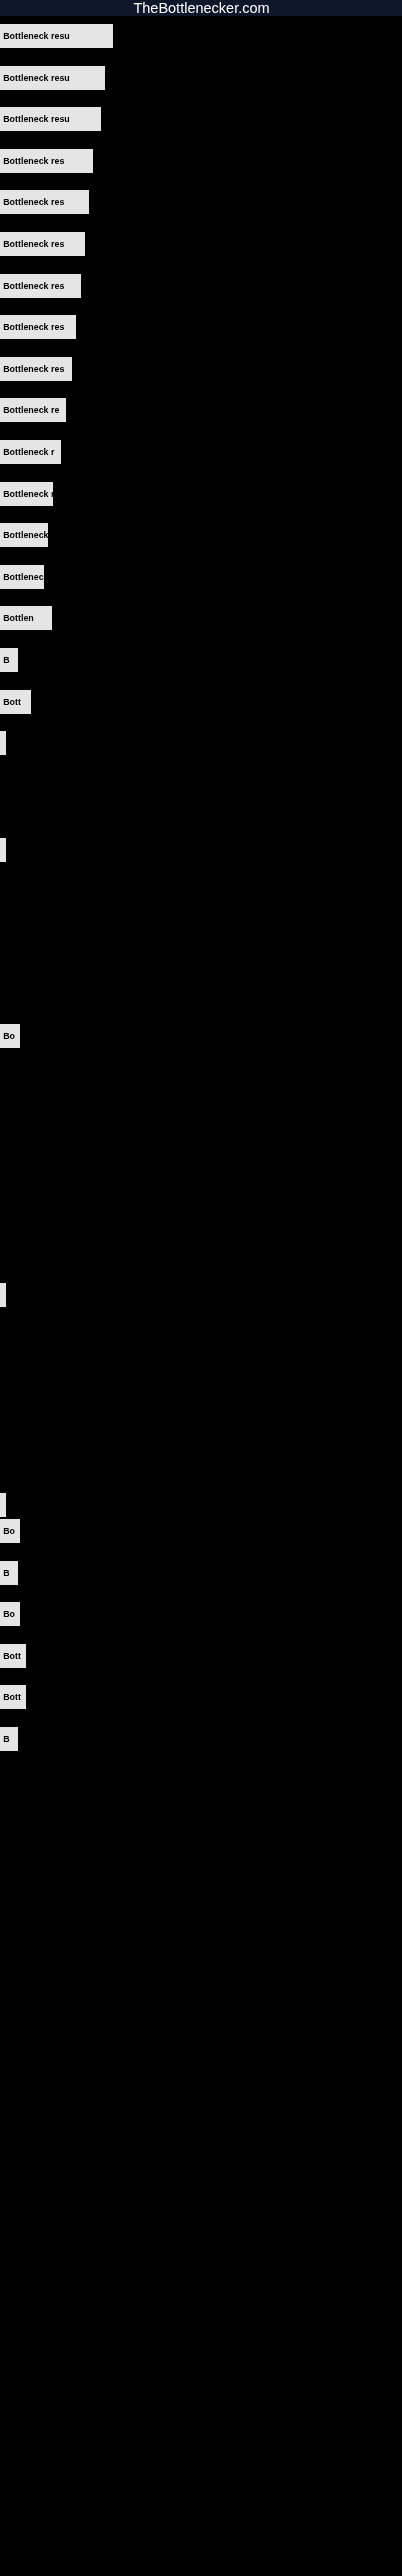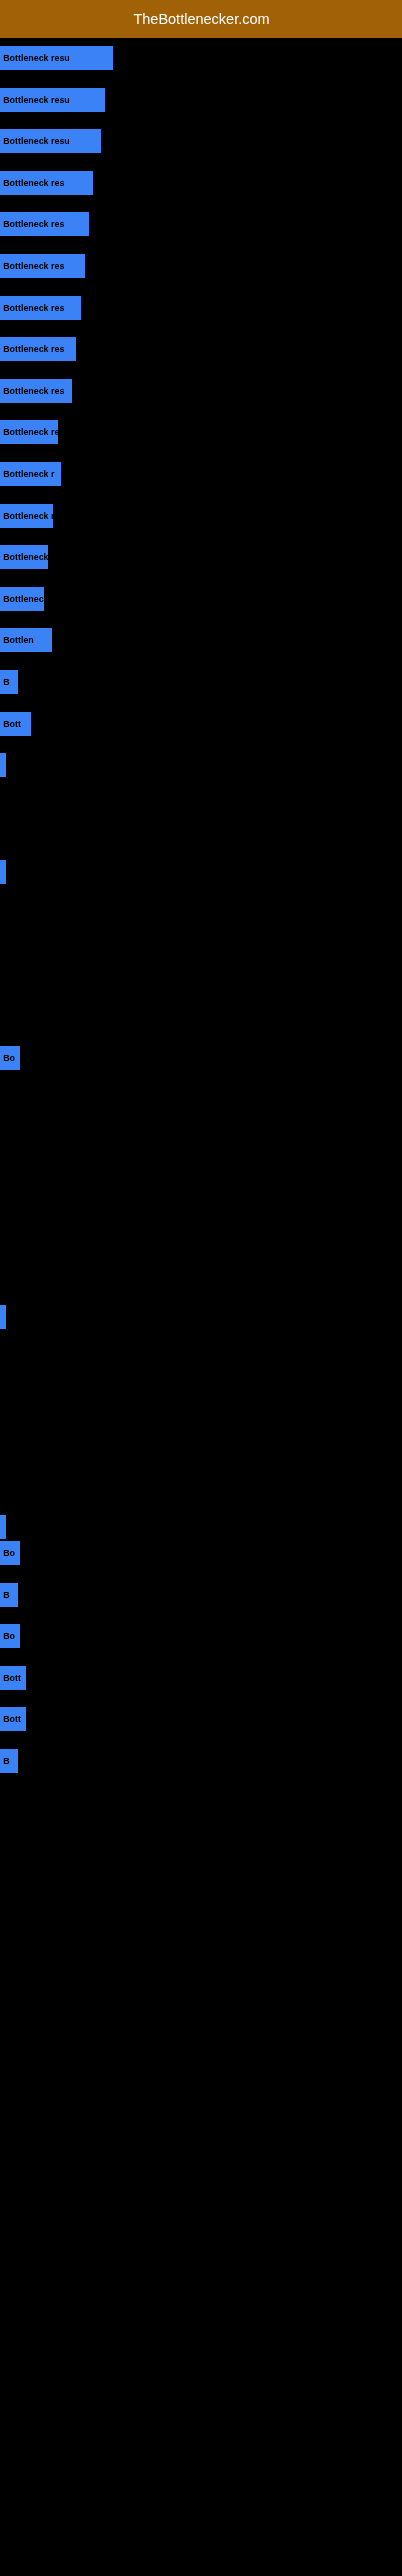--- a/index.html
+++ b/index.html
@@ -10,33 +10,33 @@
     body {
       background-color: #000;
       width: 403px;
       font-family: Arial, sans-serif;
       position: relative;
     }
     .page-title {
       text-align: center;
       color: #fff;
       font-size: 14.5px;
-      padding: 11px 0;
-      background-color: #a16207;
+      padding: 0 0;
+      background-color: #0f172a;
     }
     .bar-container {
       position: relative;
       width: 403px;
       height: 40px;
       margin-bottom: 1.6px;
       display: flex;
       align-items: center;
     }
     .bar {
-      background-color: #3b82f6;
+      background-color: #e5e5e5;
       height: 24px;
       display: flex;
       align-items: center;
       padding: 0 3.2px;
       position: absolute;
       left: 0;
       top: 8px;
       white-space: nowrap;
       overflow: hidden;
     }
@@ -92,21 +92,21 @@
   <div class="bar" style="width:76px">
     <span class="bar-label">Bottleneck res</span>
   </div>
 </div>
 <div class="bar-container">
   <div class="bar" style="width:72px">
     <span class="bar-label">Bottleneck res</span>
   </div>
 </div>
 <div class="bar-container">
-  <div class="bar" style="width:58px">
+  <div class="bar" style="width:66px">
     <span class="bar-label">Bottleneck re</span>
   </div>
 </div>
 <div class="bar-container">
   <div class="bar" style="width:61px">
     <span class="bar-label">Bottleneck r</span>
   </div>
 </div>
 <div class="bar-container">
   <div class="bar" style="width:53px">

